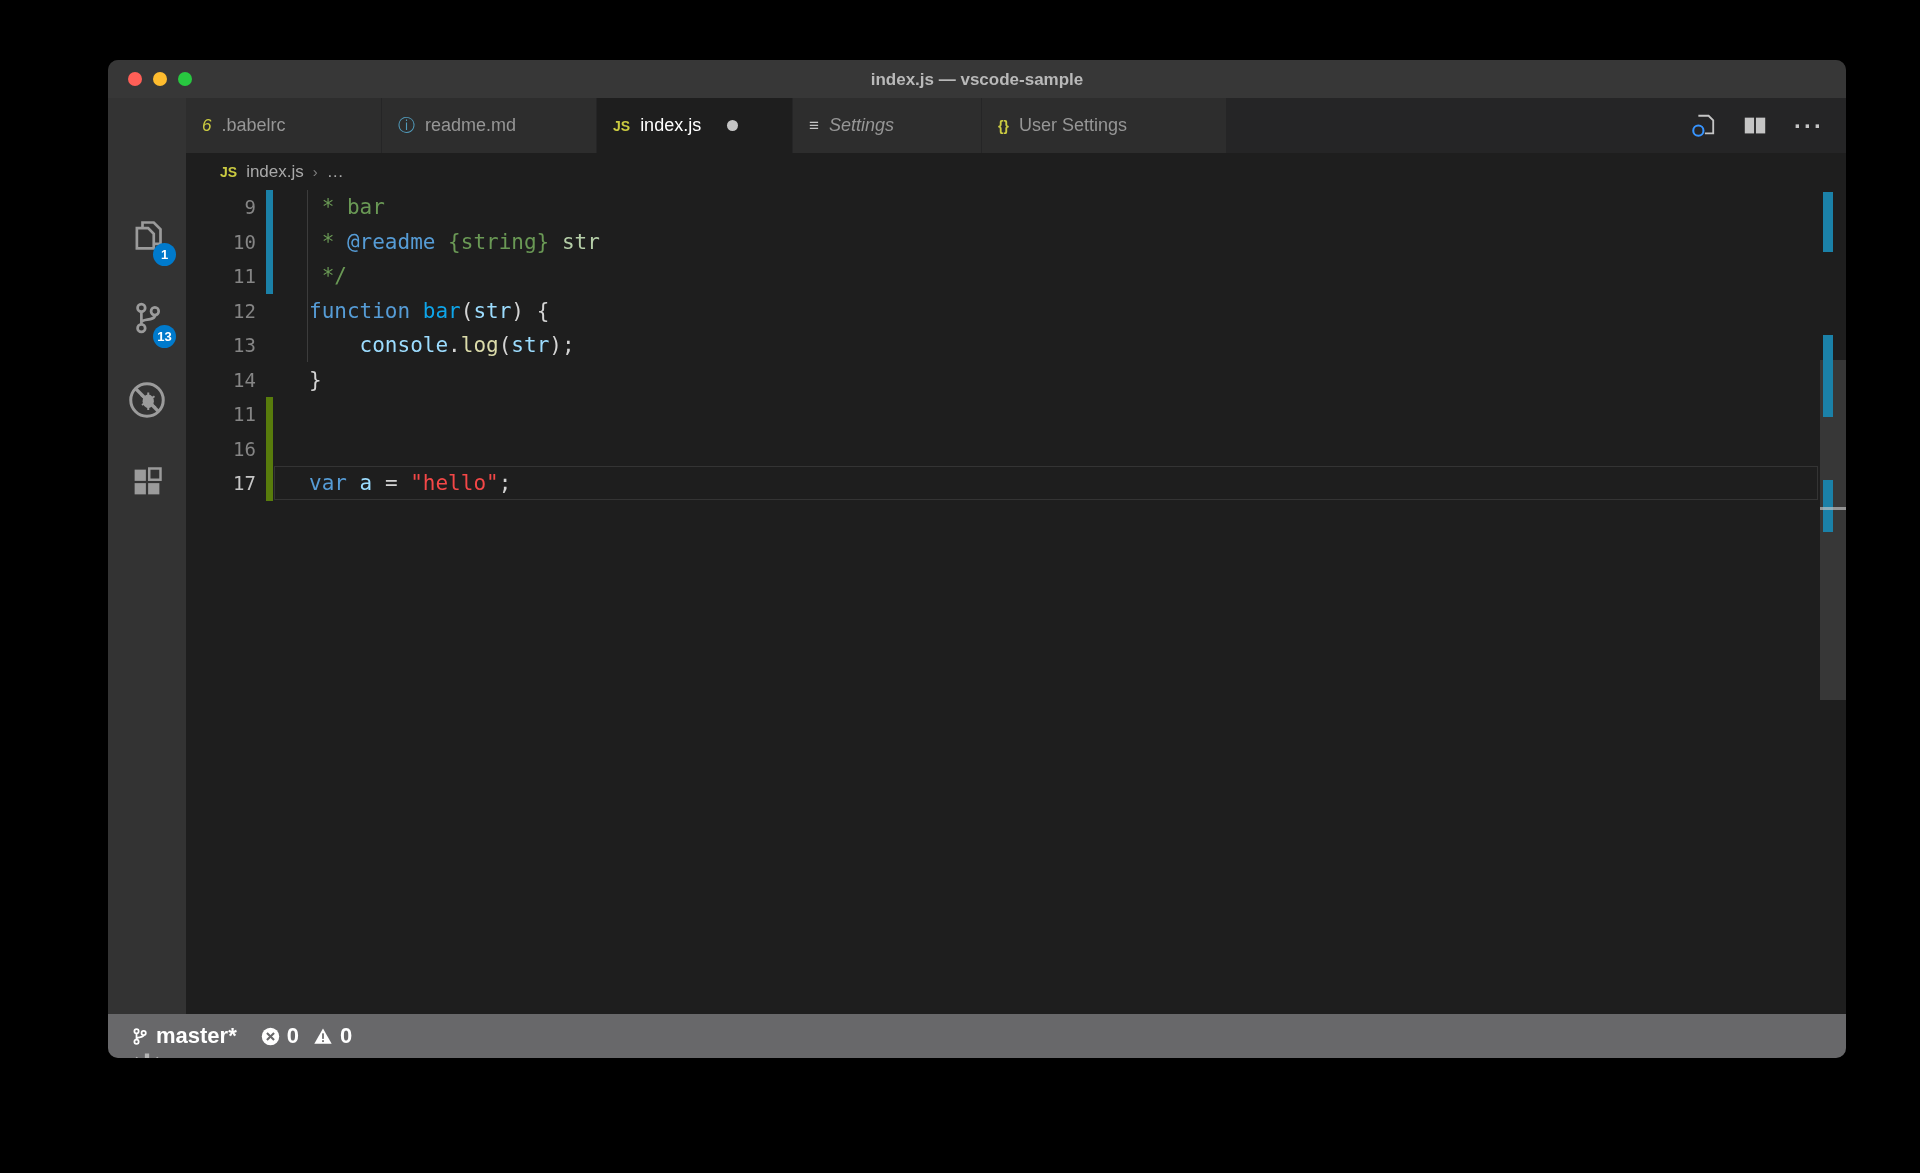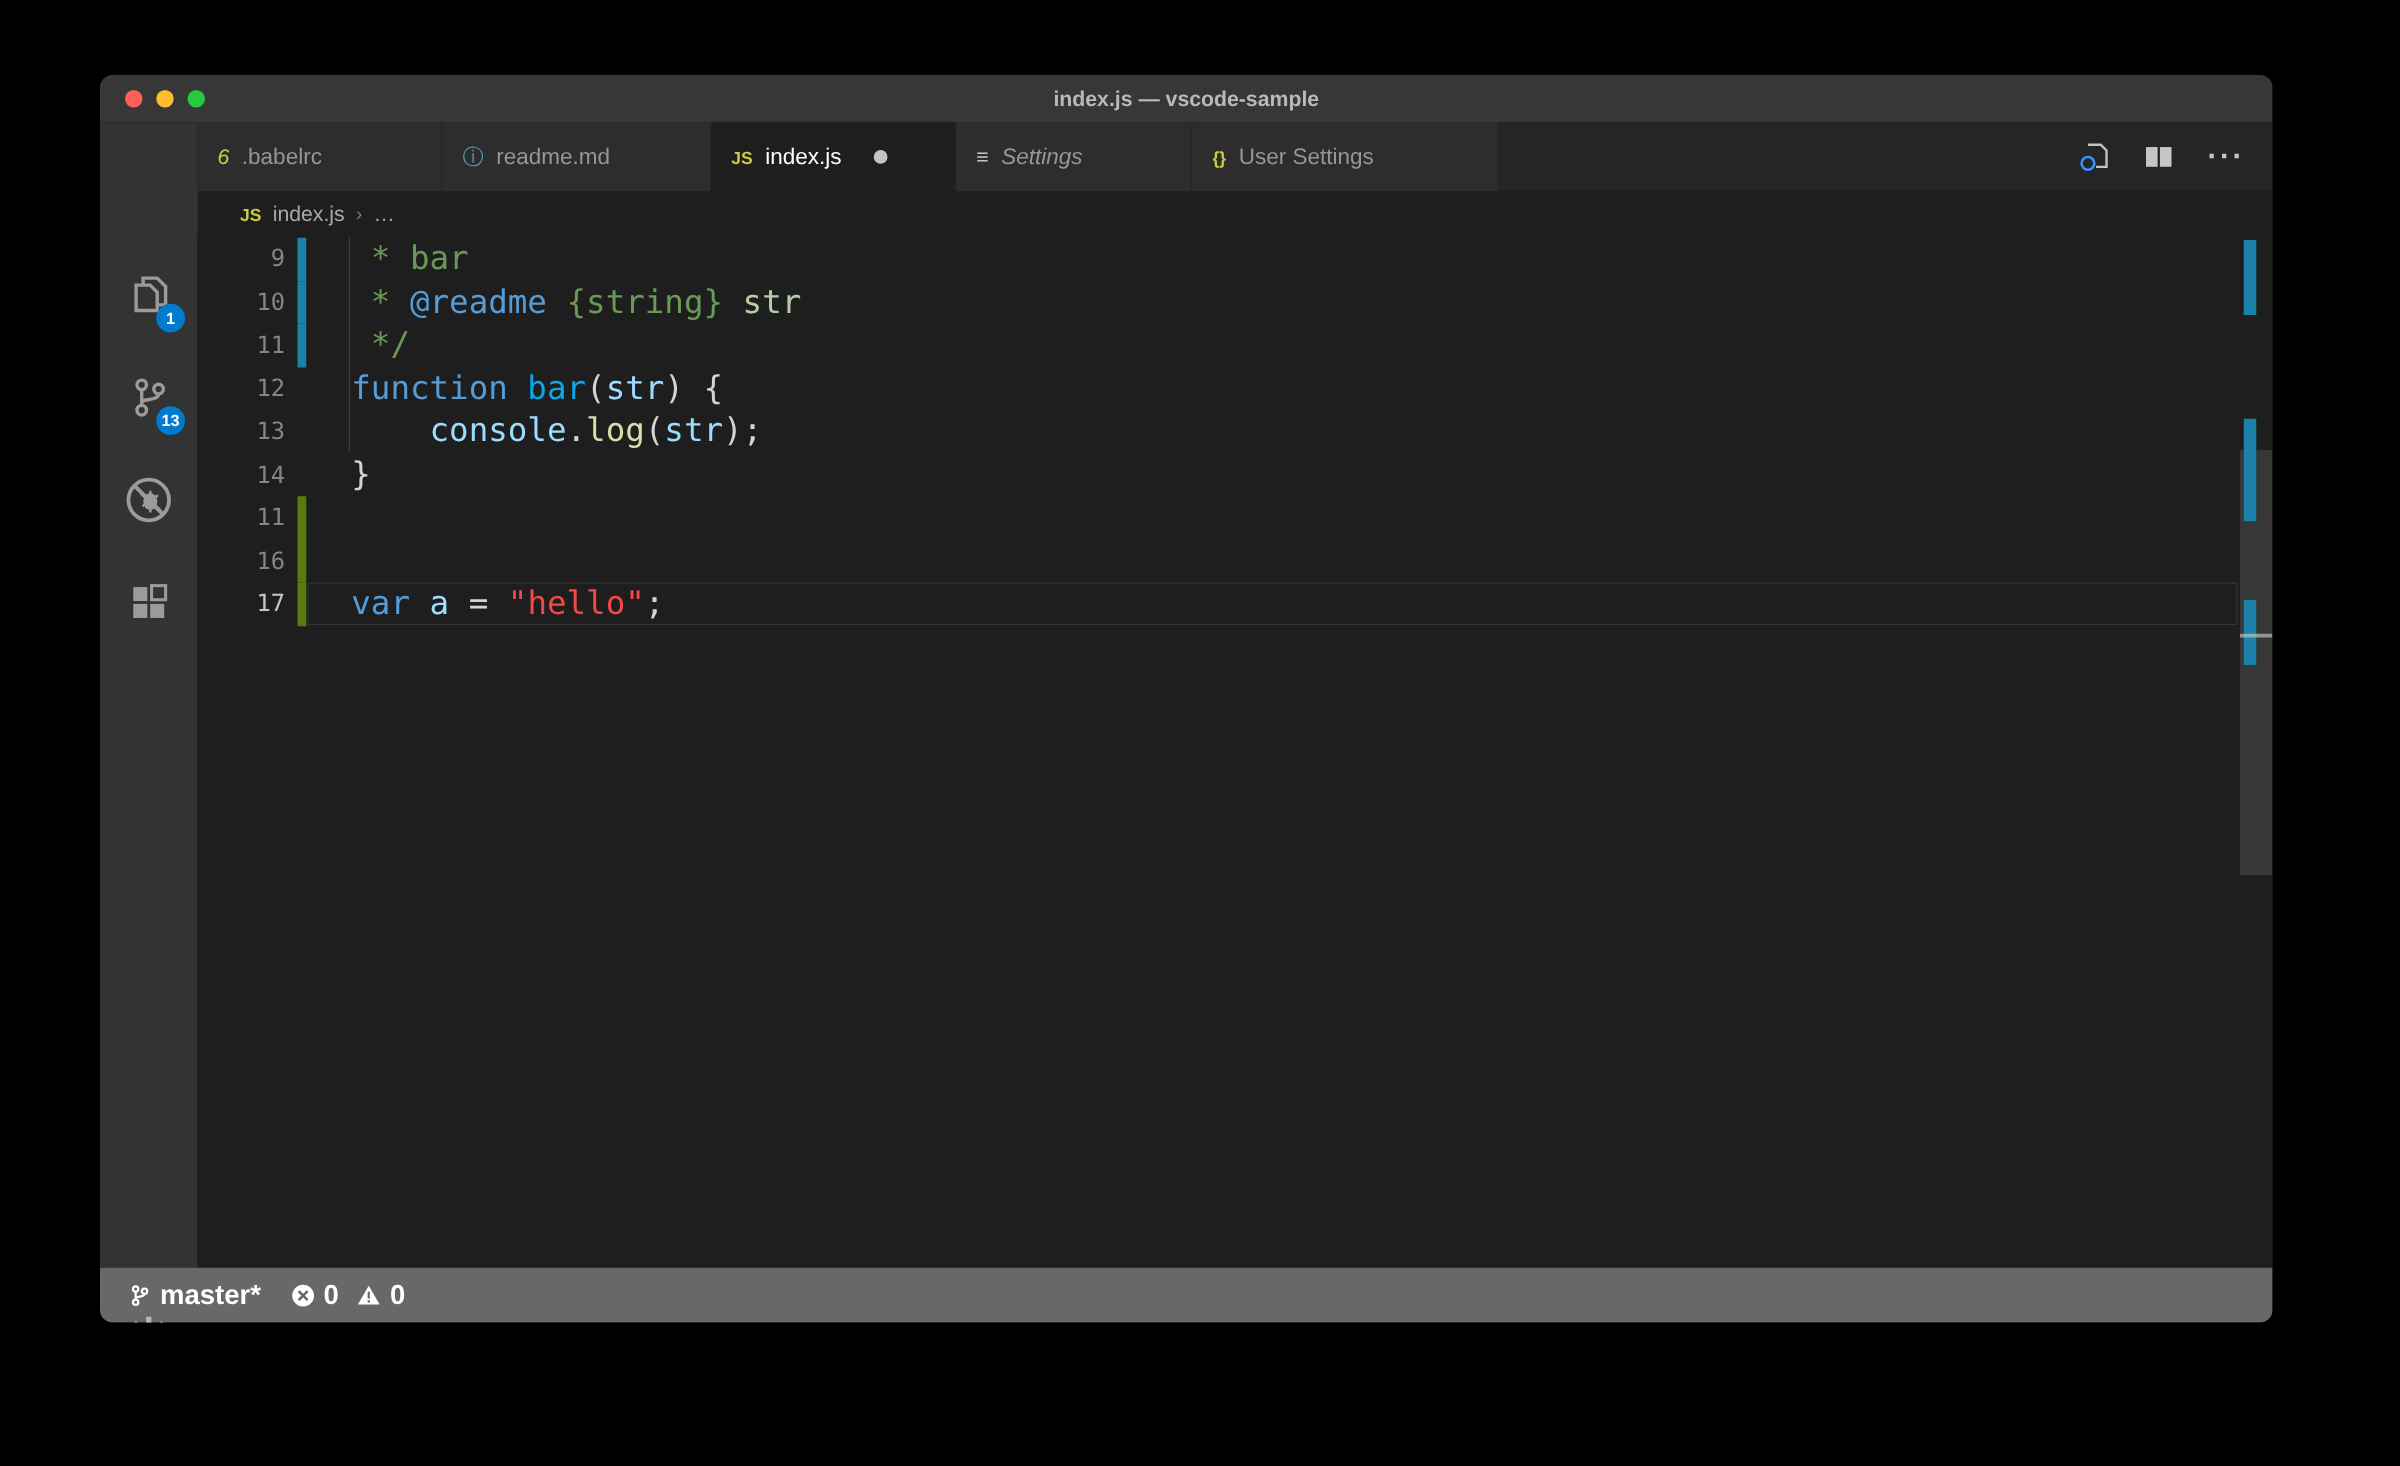--- a/index.html
+++ b/index.html
@@ -1,18 +1,18 @@
 <!DOCTYPE html>
 <html><head>
 <meta charset="utf-8">
 <style>
   html,body{margin:0;padding:0;background:#000;}
   .stage{position:relative;width:1920px;height:1173px;background:#000;overflow:hidden;
          font-family:"Liberation Sans","DejaVu Sans",sans-serif;}
-  .window{position:absolute;left:80px;top:60px;width:1738px;height:998px;
+  .window{position:absolute;left:108px;top:60px;width:1738px;height:998px;
           background:#1e1e1e;border-radius:10px;overflow:hidden;
           box-shadow:0 22px 60px rgba(0,0,0,0.8);display:flex;flex-direction:column;}
 
   
   .titlebar{height:38px;background:#373737;position:relative;flex:0 0 auto;}
   .traffic{position:absolute;left:20px;top:12px;display:flex;gap:11px;}
   .light{width:14px;height:14px;border-radius:50%;}
   .light.red{background:#ff5f57;}
   .light.yellow{background:#febc2e;}
   .light.green{background:#28c840;}
@@ -50,21 +50,21 @@
   
   .editor{flex:1 1 auto;position:relative;overflow:hidden;background:#1e1e1e;
           font-family:"DejaVu Sans Mono","Liberation Mono",monospace;}
   .code-line{height:34.5px;line-height:34.5px;display:flex;position:relative;}
   .ln{width:80px;padding-right:10px;box-sizing:border-box;text-align:right;
       color:#858585;font-size:19px;flex:0 0 auto;}
   .ln.current{color:#c6c6c6;}
   .gmark{width:7px;flex:0 0 auto;}
   .gmark.modified{background:#1b81a8;}
   .gmark.added{background:#587c0c;}
-  .codetext{padding-left:36px;font-size:26px;white-space:pre;}
+  .codetext{padding-left:36px;font-size:21px;white-space:pre;}
   .indent-guide{position:absolute;left:121px;top:0;width:1px;height:172px;background:#3c3c3c;}
   .current-line-box{position:absolute;left:88px;right:28px;top:276px;height:34px;
                     border:1px solid #343434;box-sizing:border-box;pointer-events:none;}
 
   
   .scroll-slider{position:absolute;right:0;width:26px;top:170px;height:340px;
                  background:rgba(121,121,121,0.28);}
   .ov-mark{position:absolute;right:13px;width:10px;background:#1b81a8;}
   .ov-cursorline{position:absolute;right:0;width:26px;height:3px;background:rgba(198,198,198,0.65);}
 

